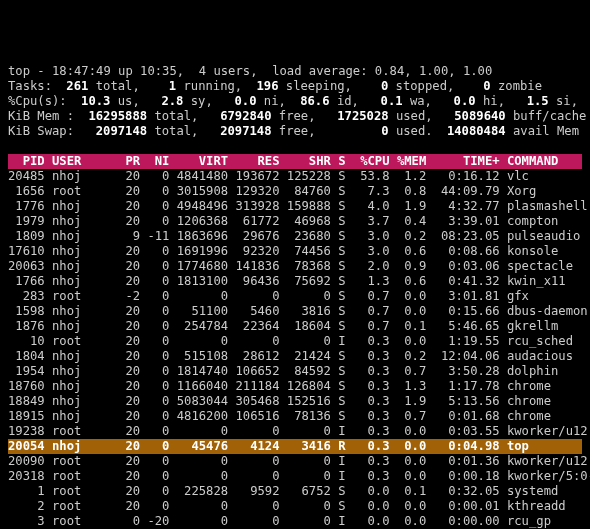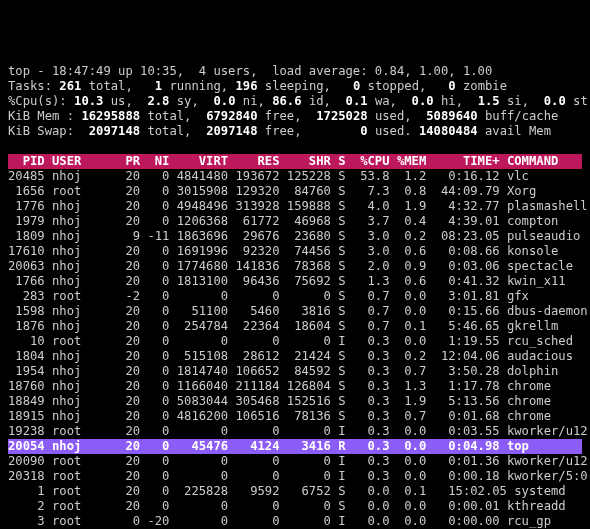--- a/index.html
+++ b/index.html
@@ -6,58 +6,58 @@
     margin: 0;
     padding: 4px 8px;
     background: #000;
     color: #ccc;
     font-family: "DejaVu Sans Mono", "Liberation Mono", Consolas, monospace;
     font-size: 12.2px;
     line-height: 15px;
     white-space: pre;
     width: 574px;
   }
-  .b { font-weight: bold; color: #fff; }
+  .b { font-weight: bold; color: #fff; margin-left: 7px; }
   .hdr { background: #be185d; color: #fff; font-weight: bold; display: inline-block; width: 100%; }
-  .hl { background: #8b5cf6; color: #fff; font-weight: bold; display: inline-block; width: 100%; text-align: right; }
+  .hl { background: #a16207; color: #fff; font-weight: bold; display: inline-block; width: 100%; text-align: right; }
 </style>
 </head>
 <body>
 
 
 
 <div id="out"><span>top - 18:47:49 up 10:35,  4 users,  load average: 0.84, 1.00, 1.00</span>
 <span>Tasks:<span class="b"> 261 </span>total,   <span class="b">1 </span>running, <span class="b">196 </span>sleeping,   <span class="b">0 </span>stopped,   <span class="b">0 </span>zombie</span>
 <span>%Cpu(s):<span class="b"> 10.3 </span>us,  <span class="b">2.8 </span>sy,  <span class="b">0.0 </span>ni, <span class="b">86.6 </span>id,  <span class="b">0.1 </span>wa,  <span class="b">0.0 </span>hi,  <span class="b">1.5 </span>si,  <span class="b">0.0 </span>st</span>
 <span>KiB Mem :<span class="b"> 16295888 </span>total,  <span class="b">6792840 </span>free,  <span class="b">1725028 </span>used,  <span class="b">5089640 </span>buff/cache</span>
 <span>KiB Swap:<span class="b">  2097148 </span>total,  <span class="b">2097148 </span>free,        <span class="b">0 </span>used. <span class="b">14080484 </span>avail Mem</span>
 
 <span class="hdr">  PID USER      PR  NI    VIRT    RES    SHR S  %CPU %MEM     TIME+ COMMAND    </span>
 <span>20485 nhoj      20   0 4841480 193672 125228 S  53.8  1.2   0:16.12 vlc</span>
 <span> 1656 root      20   0 3015908 129320  84760 S   7.3  0.8  44:09.79 Xorg</span>
 <span> 1776 nhoj      20   0 4948496 313928 159888 S   4.0  1.9   4:32.77 plasmashell</span>
-<span> 1979 nhoj      20   0 1206368  61772  46968 S   3.7  0.4   4:39.01 compton</span>
+<span> 1979 nhoj      20   0 1206368  61772  46968 S   3.7  0.4   3:39.01 compton</span>
 <span> 1809 nhoj       9 -11 1863696  29676  23680 S   3.0  0.2  08:23.05 pulseaudio</span>
 <span>17610 nhoj      20   0 1691996  92320  74456 S   3.0  0.6   0:08.66 konsole</span>
 <span>20063 nhoj      20   0 1774680 141836  78368 S   2.0  0.9   0:03.06 spectacle</span>
 <span> 1766 nhoj      20   0 1813100  96436  75692 S   1.3  0.6   0:41.32 kwin_x11</span>
 <span>  283 root      -2   0       0      0      0 S   0.7  0.0   3:01.81 gfx</span>
 <span> 1598 nhoj      20   0   51100   5460   3816 S   0.7  0.0   0:15.66 dbus-daemon</span>
 <span> 1876 nhoj      20   0  254784  22364  18604 S   0.7  0.1   5:46.65 gkrellm</span>
 <span>   10 root      20   0       0      0      0 I   0.3  0.0   1:19.55 rcu_sched</span>
 <span> 1804 nhoj      20   0  515108  28612  21424 S   0.3  0.2  12:04.06 audacious</span>
 <span> 1954 nhoj      20   0 1814740 106652  84592 S   0.3  0.7   3:50.28 dolphin</span>
 <span>18760 nhoj      20   0 1166040 211184 126804 S   0.3  1.3   1:17.78 chrome</span>
 <span>18849 nhoj      20   0 5083044 305468 152516 S   0.3  1.9   5:13.56 chrome</span>
 <span>18915 nhoj      20   0 4816200 106516  78136 S   0.3  0.7   0:01.68 chrome</span>
 <span>19238 root      20   0       0      0      0 I   0.3  0.0   0:03.55 kworker/u12:3-e</span>
 <span class="hl">20054 nhoj      20   0   45476   4124   3416 R   0.3  0.0   0:04.98 top        </span>
 <span>20090 root      20   0       0      0      0 I   0.3  0.0   0:01.36 kworker/u12:1-e</span>
 <span>20318 root      20   0       0      0      0 I   0.3  0.0   0:00.18 kworker/5:0-mm_</span>
-<span>    1 root      20   0  225828   9592   6752 S   0.0  0.1   15:02.05 systemd</span>
+<span>    1 root      20   0  225828   9592   6752 S   0.0  0.1   0:32.05 systemd</span>
 <span>    2 root      20   0       0      0      0 S   0.0  0.0   0:00.01 kthreadd</span>
 <span>    3 root       0 -20       0      0      0 I   0.0  0.0   0:00.00 rcu_gp</span>
 
 
 
 
 </div>
 
 
 

